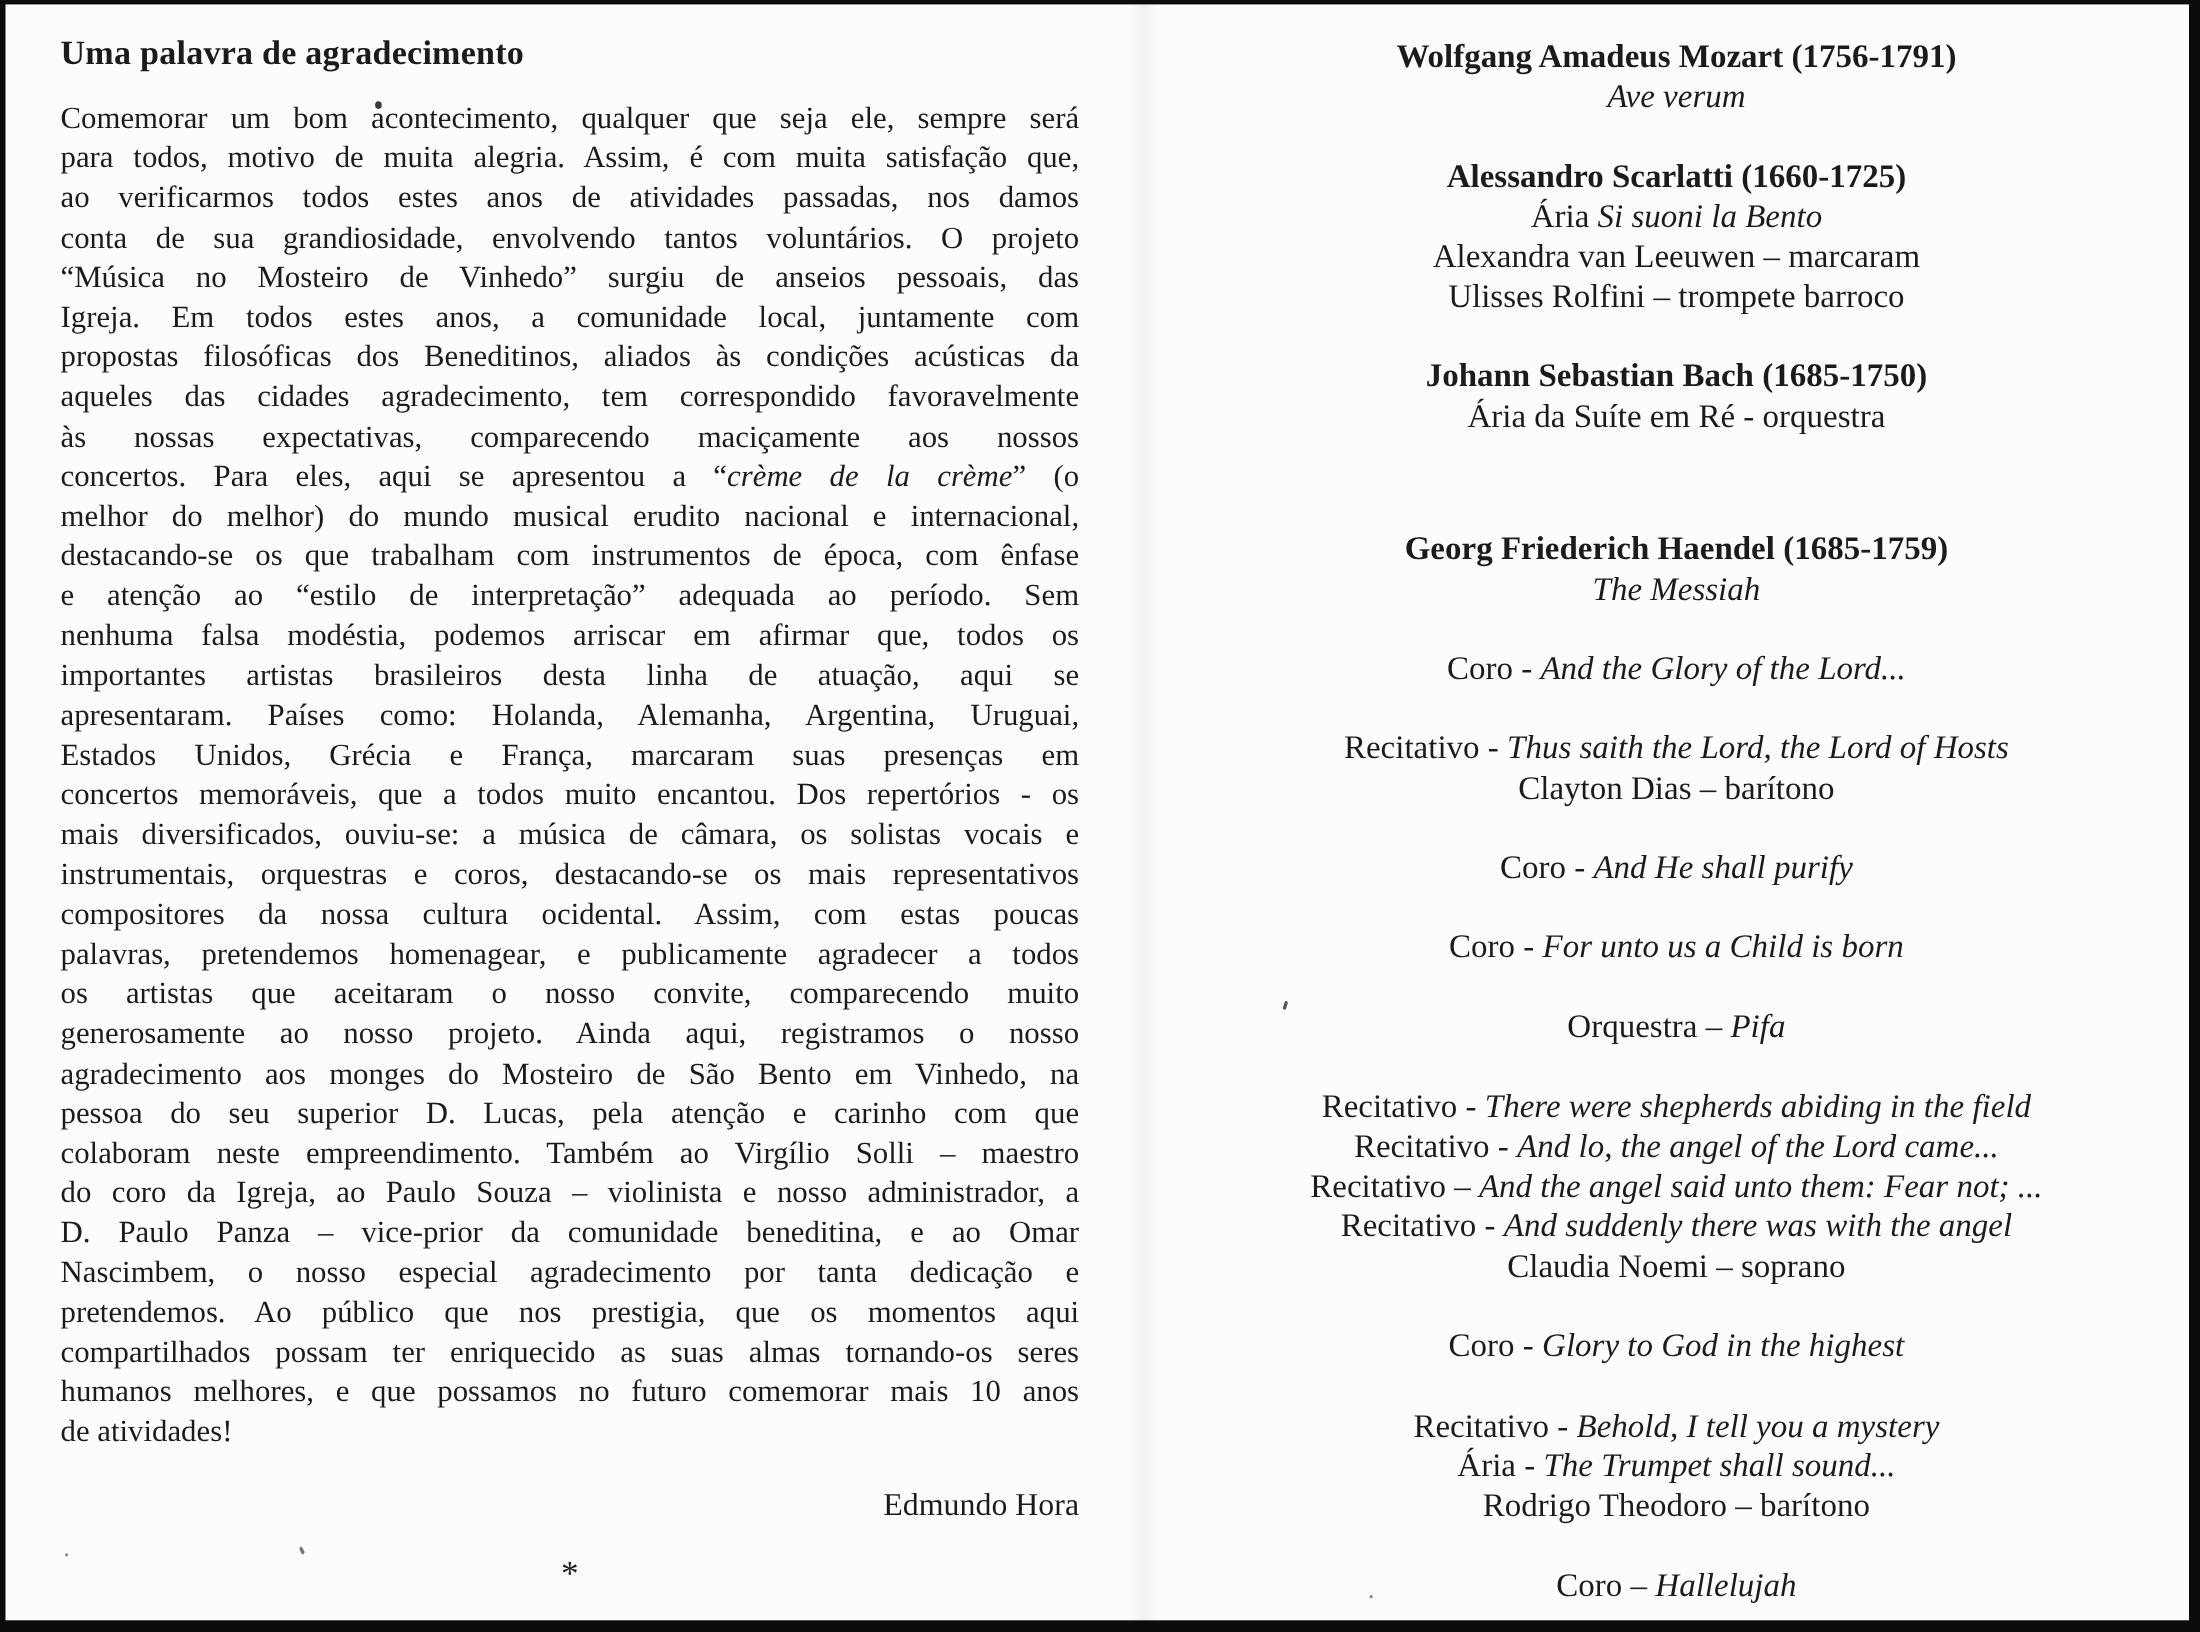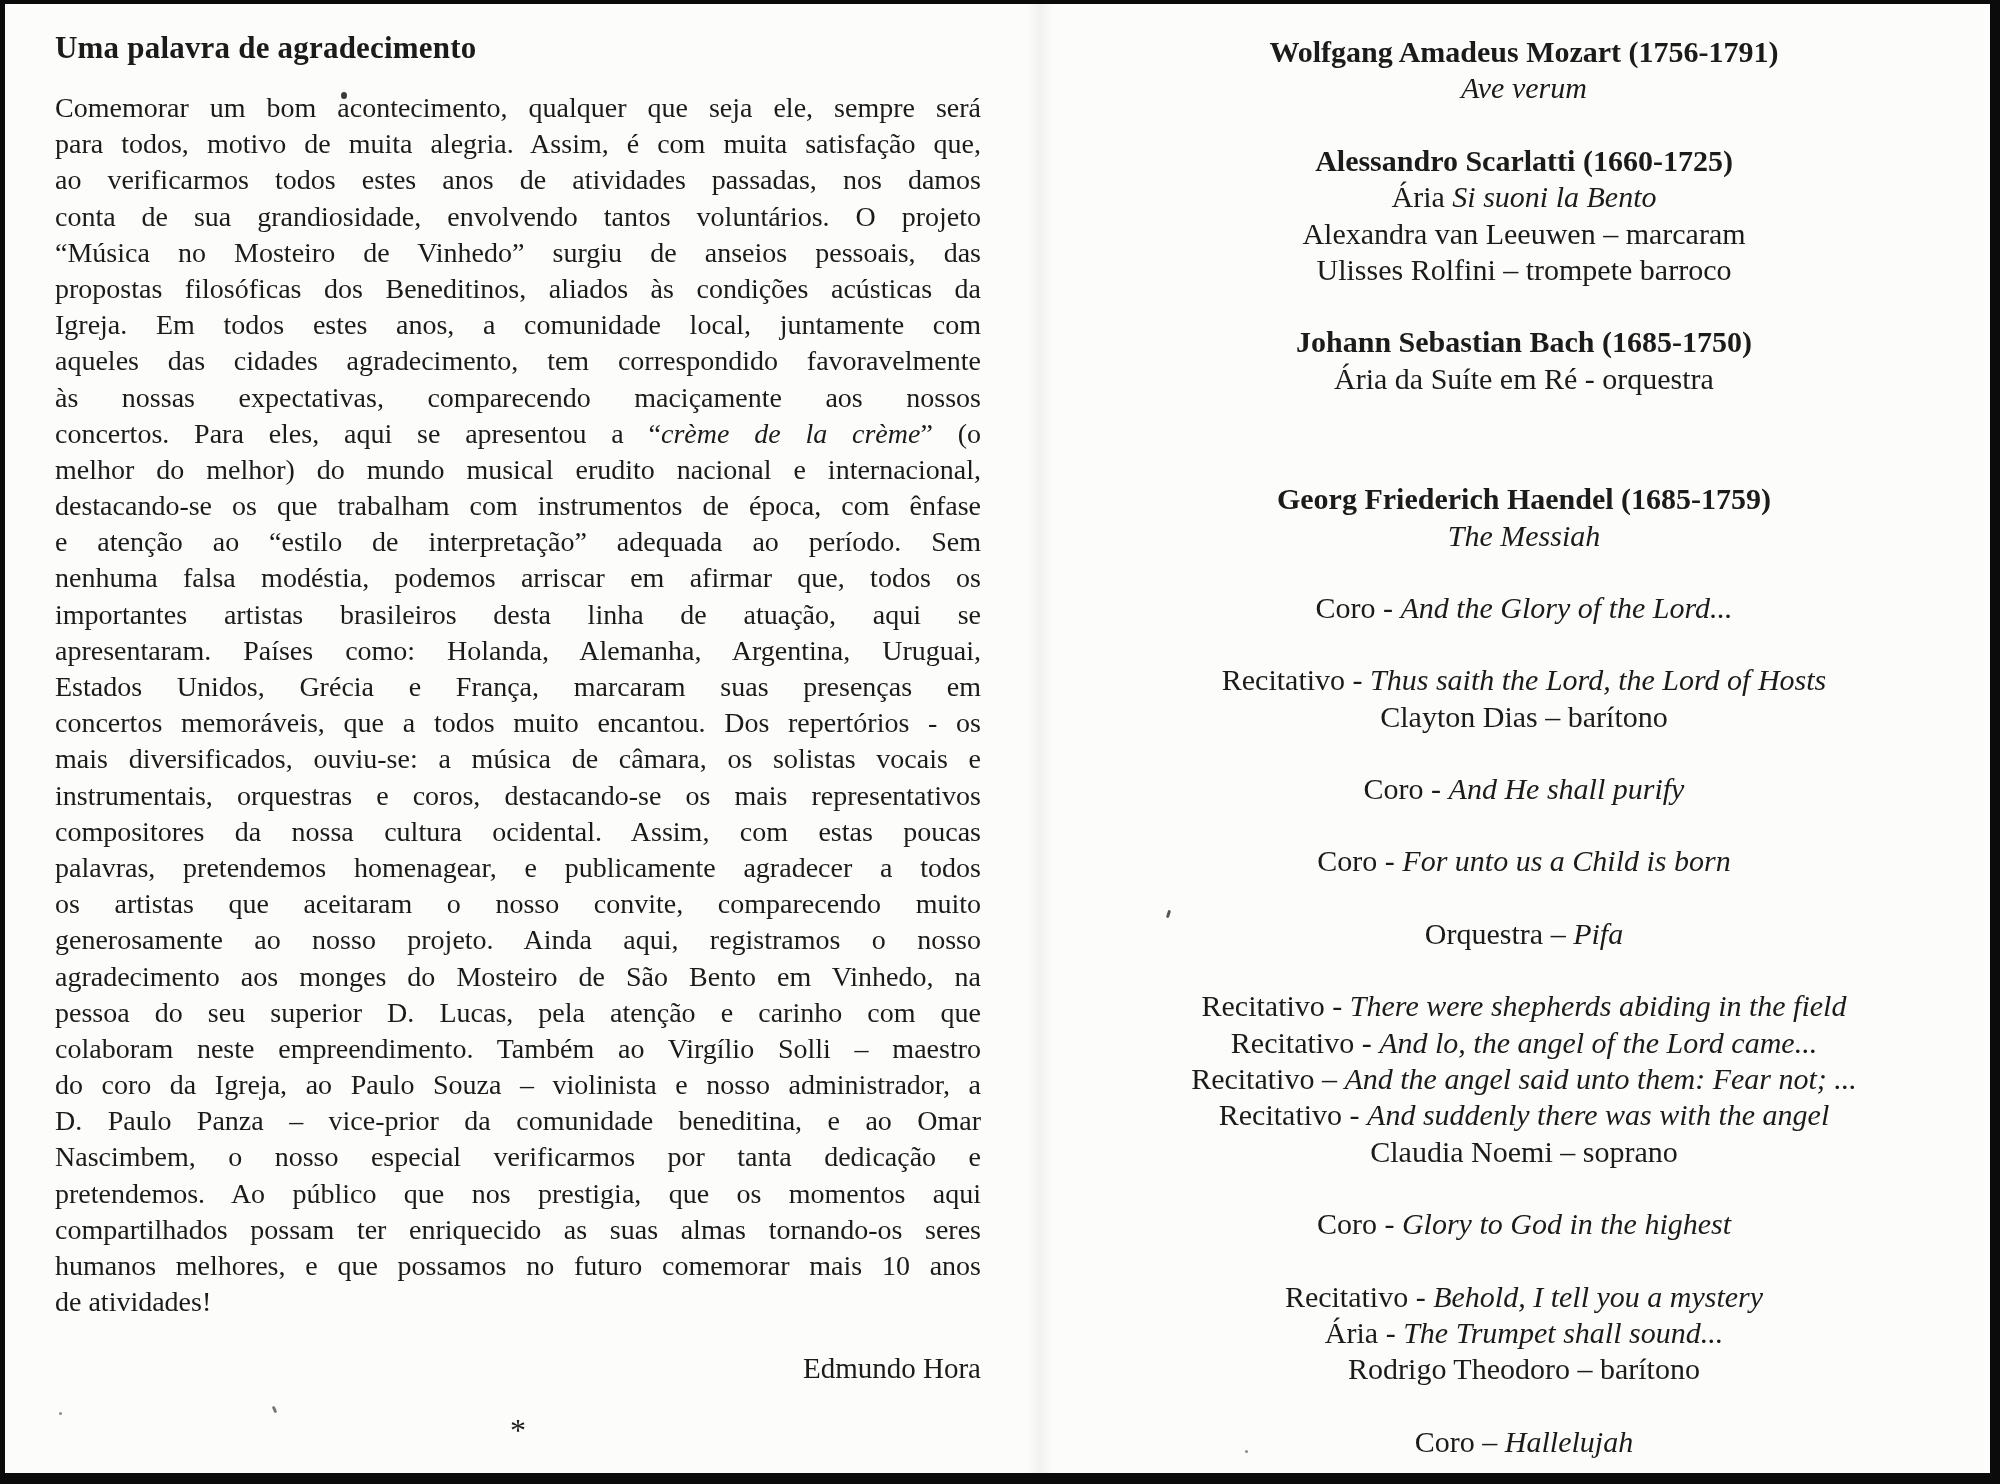--- a/index.html
+++ b/index.html
@@ -89,22 +89,22 @@
     <div class="seam"></div>
 
     <div class="page-title">Uma palavra de agradecimento</div>
 
     <div class="body-paragraph">
         <div class="pline"><span>Comemorar um bom acontecimento, qualquer que seja ele, sempre será</span></div>
         <div class="pline"><span>para todos, motivo de muita alegria. Assim, é com muita satisfação que,</span></div>
         <div class="pline"><span>ao verificarmos todos estes anos de atividades passadas, nos damos</span></div>
         <div class="pline"><span>conta de sua grandiosidade, envolvendo tantos voluntários. O projeto</span></div>
         <div class="pline"><span>“Música no Mosteiro de Vinhedo” surgiu de anseios pessoais, das</span></div>
+        <div class="pline"><span>Igreja. Em todos estes anos, a comunidade local, juntamente com</span></div>
         <div class="pline"><span>propostas filosóficas dos Beneditinos, aliados às condições acústicas da</span></div>
-        <div class="pline"><span>Igreja. Em todos estes anos, a comunidade local, juntamente com</span></div>
         <div class="pline"><span>aqueles das cidades agradecimento, tem correspondido favoravelmente</span></div>
         <div class="pline"><span>às nossas expectativas, comparecendo maciçamente aos nossos</span></div>
         <div class="pline"><span>concertos. Para eles, aqui se apresentou a “</span><span class="it">crème de la crème</span><span>” (o</span></div>
         <div class="pline"><span>melhor do melhor) do mundo musical erudito nacional e internacional,</span></div>
         <div class="pline"><span>destacando-se os que trabalham com instrumentos de época, com ênfase</span></div>
         <div class="pline"><span>e atenção ao “estilo de interpretação” adequada ao período. Sem</span></div>
         <div class="pline"><span>nenhuma falsa modéstia, podemos arriscar em afirmar que, todos os</span></div>
         <div class="pline"><span>importantes artistas brasileiros desta linha de atuação, aqui se</span></div>
         <div class="pline"><span>apresentaram. Países como: Holanda, Alemanha, Argentina, Uruguai,</span></div>
         <div class="pline"><span>Estados Unidos, Grécia e França, marcaram suas presenças em</span></div>
@@ -113,21 +113,21 @@
         <div class="pline"><span>instrumentais, orquestras e coros, destacando-se os mais representativos</span></div>
         <div class="pline"><span>compositores da nossa cultura ocidental. Assim, com estas poucas</span></div>
         <div class="pline"><span>palavras, pretendemos homenagear, e publicamente agradecer a todos</span></div>
         <div class="pline"><span>os artistas que aceitaram o nosso convite, comparecendo muito</span></div>
         <div class="pline"><span>generosamente ao nosso projeto. Ainda aqui, registramos o nosso</span></div>
         <div class="pline"><span>agradecimento aos monges do Mosteiro de São Bento em Vinhedo, na</span></div>
         <div class="pline"><span>pessoa do seu superior D. Lucas, pela atenção e carinho com que</span></div>
         <div class="pline"><span>colaboram neste empreendimento. Também ao Virgílio Solli – maestro</span></div>
         <div class="pline"><span>do coro da Igreja, ao Paulo Souza – violinista e nosso administrador, a</span></div>
         <div class="pline"><span>D. Paulo Panza – vice-prior da comunidade beneditina, e ao Omar</span></div>
-        <div class="pline"><span>Nascimbem, o nosso especial verificarmos por tanta dedicação e</span></div>
+        <div class="pline"><span>Nascimbem, o nosso especial agradecimento por tanta dedicação e</span></div>
         <div class="pline"><span>pretendemos. Ao público que nos prestigia, que os momentos aqui</span></div>
         <div class="pline"><span>compartilhados possam ter enriquecido as suas almas tornando-os seres</span></div>
         <div class="pline"><span>humanos melhores, e que possamos no futuro comemorar mais 10 anos</span></div>
         <div class="pline last"><span>de atividades!</span></div>
       </div>
 
     <div class="signature">Edmundo Hora</div>
 
     <div class="footnote">*</div>
 

